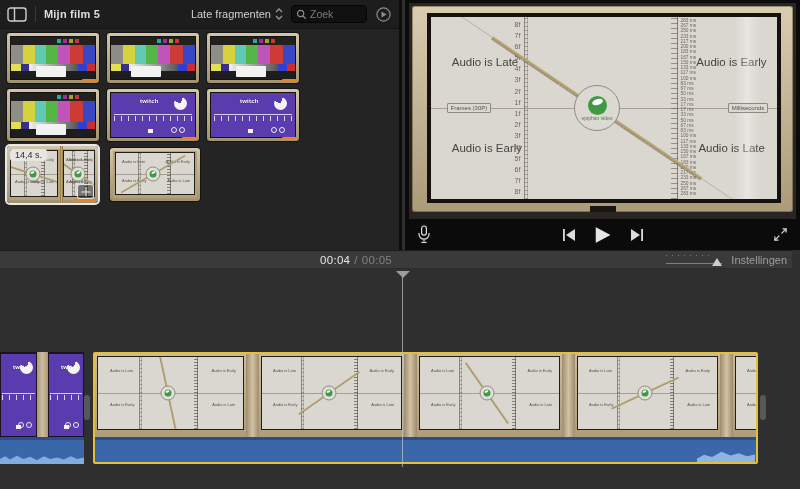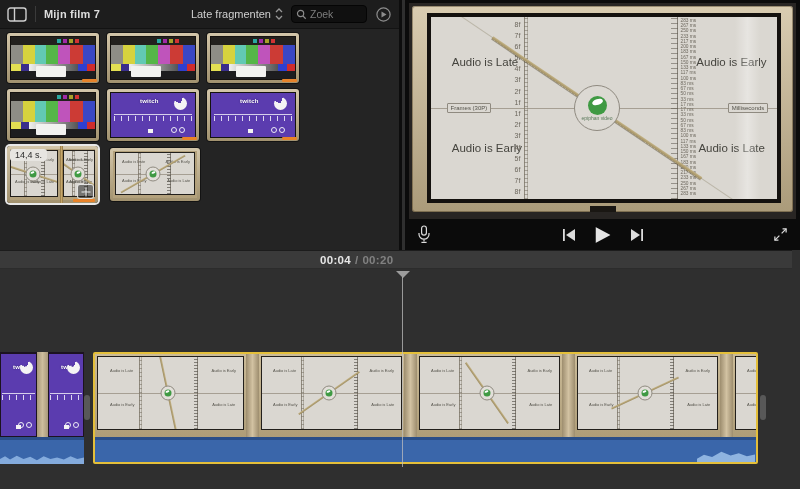--- a/index.html
+++ b/index.html
@@ -108,21 +108,21 @@
   .viewer { position:absolute; left:405px; right:0; top:0; height:250px; background:#0b0b0b; }
   .video { position:absolute; left:4px; right:4px; top:3px; height:216px; background:#282523; overflow:hidden; }
   .monitor { position:absolute; left:3px; right:3px; top:3px; bottom:7px; background:linear-gradient(180deg,#d9ccb1,#ab9b7a); border-radius:3px; box-shadow:inset 0 0 0 1px rgba(60,45,20,.4); }
   .vscreen-wrap { position:absolute; left:15px; right:12px; top:7px; bottom:9px; background:#14110e; padding:4px; }
   .stand { position:absolute; left:50%; bottom:0; width:26px; height:6px; transform:translateX(-50%); background:#1a1713; }
   .transport { position:absolute; left:0; right:0; bottom:0; height:31px; display:flex; align-items:center; padding:0 12px; }
   .t-center { position:absolute; left:50%; transform:translateX(-50%); display:flex; align-items:center; gap:20px; }
   .t-btn { cursor:pointer; display:flex; align-items:center; }
 
   
-  .tl-toolbar { position:absolute; left:0; right:8px; top:250px; height:19px; background:#3a3a3a; border-top:1px solid #1c1c1c; border-bottom:1px solid #2c2c2c;font-weight:bold; }
+  .tl-toolbar { position:absolute; left:0; right:8px; top:250px; height:19px; background:#3a3a3a; border-top:1px solid #1c1c1c; border-bottom:1px solid #2c2c2c; }
   .timecode { position:absolute; left:320px; top:50%; transform:translateY(-50%); font-size:11.5px; letter-spacing:.3px; display:flex; gap:4px; }
   .tc-cur { color:#e6e6e6; } .tc-sep,.tc-tot { color:#818181; }
   .tb-right { position:absolute; right:5px; top:0; bottom:0; display:flex; align-items:center; gap:9px; }
   .zoom-slider { position:relative; width:56px; height:12px; cursor:pointer; }
   .zoom-ticks { position:absolute; left:0; right:8px; top:1px; height:1px;
     background:repeating-linear-gradient(90deg,#757575 0 1px,transparent 1px 6px); }
   .zoom-track { position:absolute; left:0; right:0; bottom:2px; height:1px; background:#7d7d7d; }
   .zoom-thumb { position:absolute; right:0; bottom:0; width:0; height:0; border-left:5px solid transparent; border-right:5px solid transparent; border-bottom:8px solid #cdcdcd; }
   .settings-lbl { font-size:11px; color:#9c9c9c; cursor:pointer; }
 
@@ -162,21 +162,21 @@
 
   <div class="browser">
     <div class="browser-header">
       <div class="tgl">
         <svg width="20" height="15" viewBox="0 0 20 15">
           <rect x="1" y="1" width="18" height="13" rx="2.5" fill="none" stroke="#cfcfcf" stroke-width="1.4"></rect>
           <line x1="7.5" y1="1" x2="7.5" y2="14" stroke="#cfcfcf" stroke-width="1.4"></line>
         </svg>
       </div>
       <div class="vdiv"></div>
-      <div class="proj-title">Mijn film 7</div>
+      <div class="proj-title">Mijn film 5</div>
       <div class="hspacer"></div>
       <div class="filter-dd">
         <span>Late fragmenten</span>
         <svg width="8" height="14" viewBox="0 0 8 14">
           <polyline points="1,5 4,2 7,5" fill="none" stroke="#979797" stroke-width="1.3"></polyline>
           <polyline points="1,9 4,12 7,9" fill="none" stroke="#979797" stroke-width="1.3"></polyline>
         </svg>
       </div>
       <div class="searchbox">
         <svg width="11" height="11" viewBox="0 0 12 12">
@@ -479,21 +479,29 @@
           <polyline points="2,10.2 2,14 5.8,14" fill="none" stroke="#dcdcdc" stroke-width="1.3"></polyline>
         </svg>
       </div>
     </div>
   </div>
 
   <div class="tl-toolbar">
     <div class="timecode">
       <span class="tc-cur">00:04</span>
       <span class="tc-sep">/</span>
-      <span class="tc-tot">00:20</span>
+      <span class="tc-tot">00:05</span>
+    </div>
+    <div class="tb-right">
+      <div class="zoom-slider">
+        <div class="zoom-ticks"></div>
+        <div class="zoom-track"></div>
+        <div class="zoom-thumb"></div>
+      </div>
+      <div class="settings-lbl">Instellingen</div>
     </div>
   </div>
 
   <div class="timeline">
     <div class="playhead-tri"></div>
     <div class="playhead-line"></div>
 
     <div class="clip purple-clip">
       <div class="clip-frames" style="background:none;">
         <div class="pseg twitch-mini" style="width:37px;">

